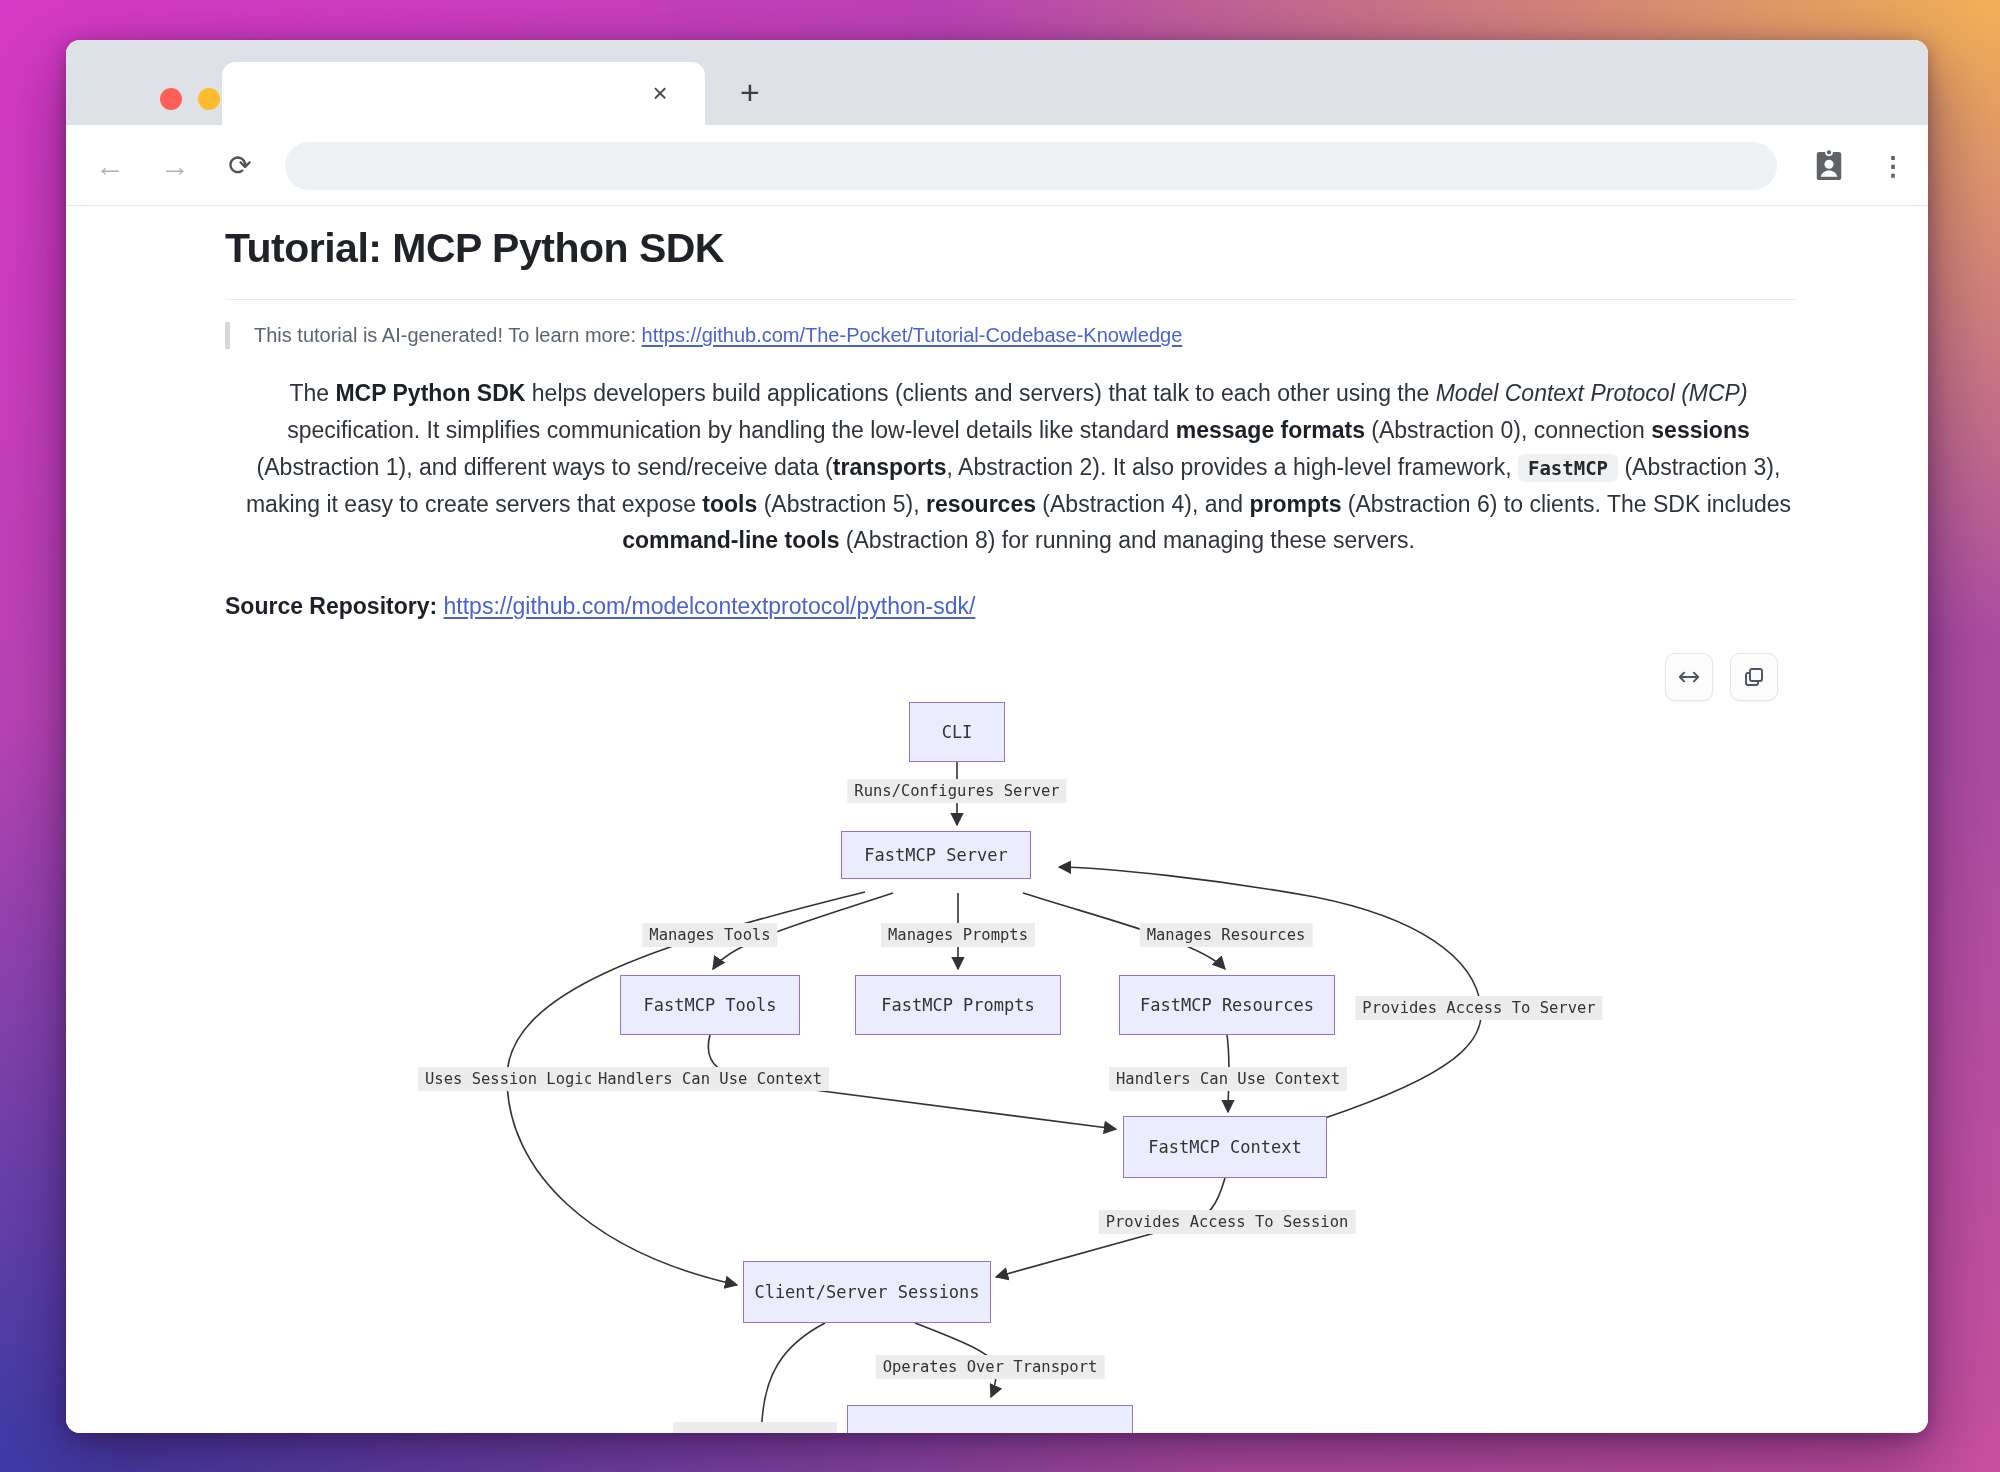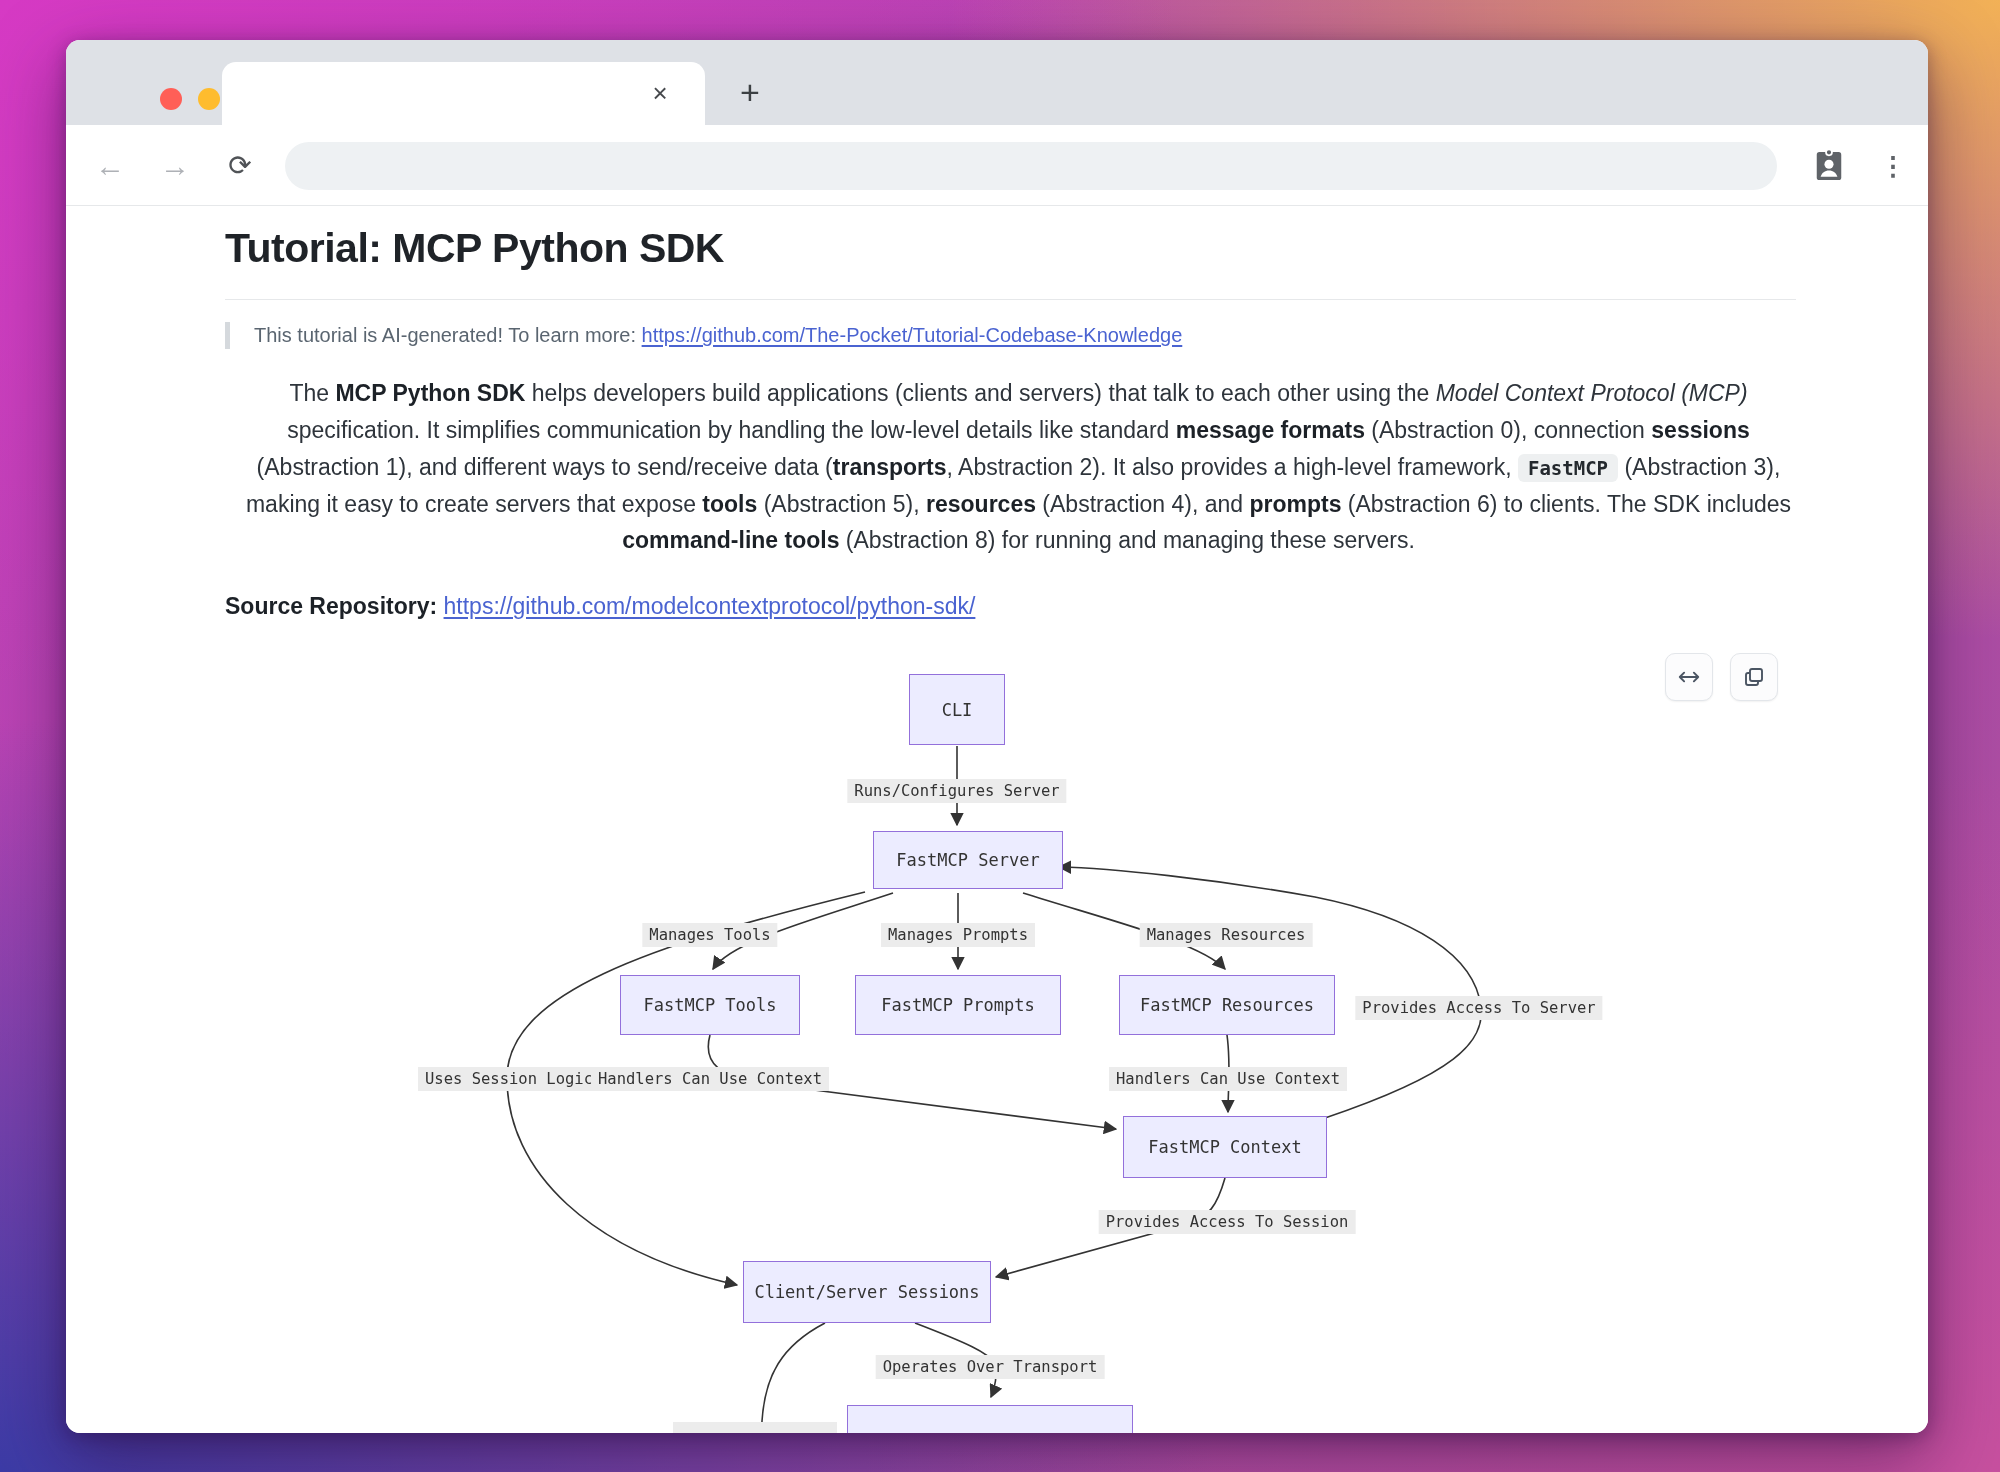--- a/index.html
+++ b/index.html
@@ -169,22 +169,22 @@
           <path d="M3.5 12h17 M7.5 8l-4 4 4 4 M16.5 8l4 4-4 4" fill="none" stroke="#4b5563" stroke-width="1.8" stroke-linecap="round" stroke-linejoin="round"></path>
         </svg>
       </div>
       <div class="dg-btn" style="left:1505px;top:7px;">
         <svg width="24" height="24" viewBox="0 0 24 24">
           <rect x="8" y="4" width="12" height="12" rx="2" fill="none" stroke="#4b5563" stroke-width="1.9"></rect>
           <path d="M16 16v2a2 2 0 0 1-2 2H6a2 2 0 0 1-2-2v-8a2 2 0 0 1 2-2h2" fill="none" stroke="#4b5563" stroke-width="1.9"></path>
         </svg>
       </div>
 
-      <div class="dg-node" style="left:684px;top:28px;width:96px;height:71px;">CLI</div>
-      <div class="dg-node" style="left:648px;top:185px;width:190px;height:58px;">FastMCP Server</div>
+      <div class="dg-node" style="left:684px;top:56px;width:96px;height:60px;">CLI</div>
+      <div class="dg-node" style="left:616px;top:185px;width:190px;height:48px;">FastMCP Server</div>
       <div class="dg-node" style="left:395px;top:329px;width:180px;height:60px;">FastMCP Tools</div>
       <div class="dg-node" style="left:630px;top:329px;width:206px;height:60px;">FastMCP Prompts</div>
       <div class="dg-node" style="left:894px;top:329px;width:216px;height:60px;">FastMCP Resources</div>
       <div class="dg-node" style="left:898px;top:470px;width:204px;height:62px;">FastMCP Context</div>
       <div class="dg-node" style="left:518px;top:615px;width:248px;height:62px;">Client/Server Sessions</div>
       <div class="dg-node" style="left:622px;top:759px;width:286px;height:60px;"></div>
 
       <div class="dg-label" style="left:732px;top:145px;">Runs/Configures Server</div>
       <div class="dg-label" style="left:485px;top:289px;">Manages Tools</div>
       <div class="dg-label" style="left:733px;top:289px;">Manages Prompts</div>

